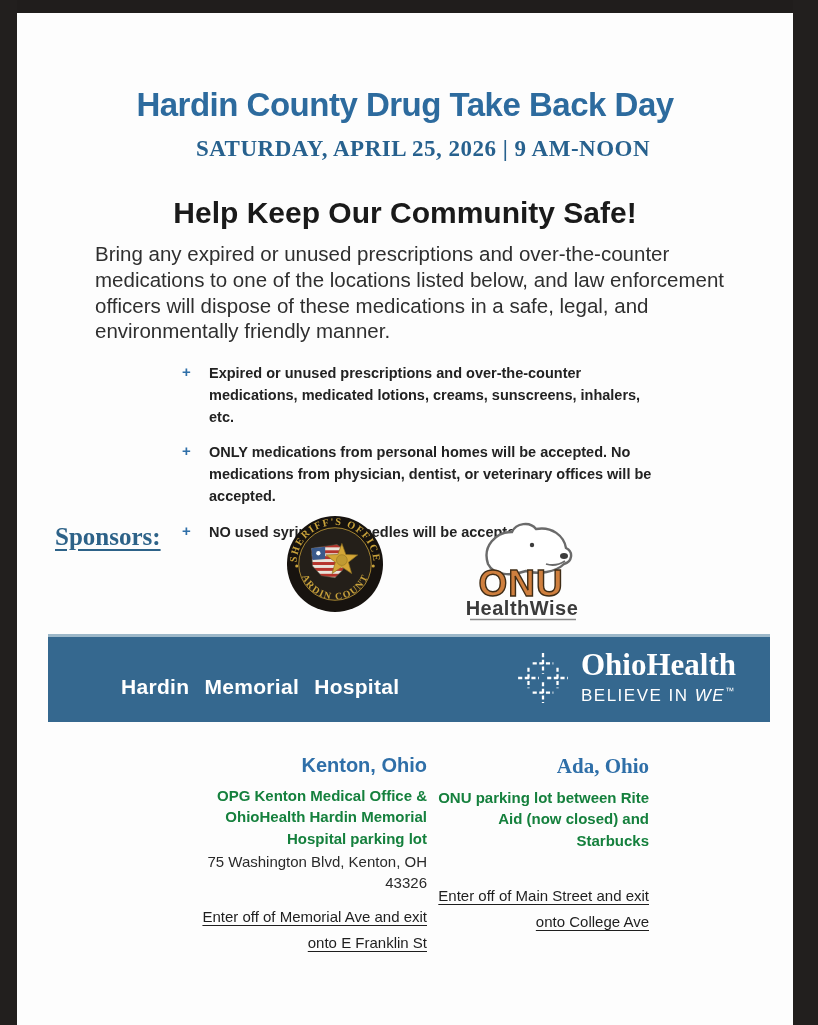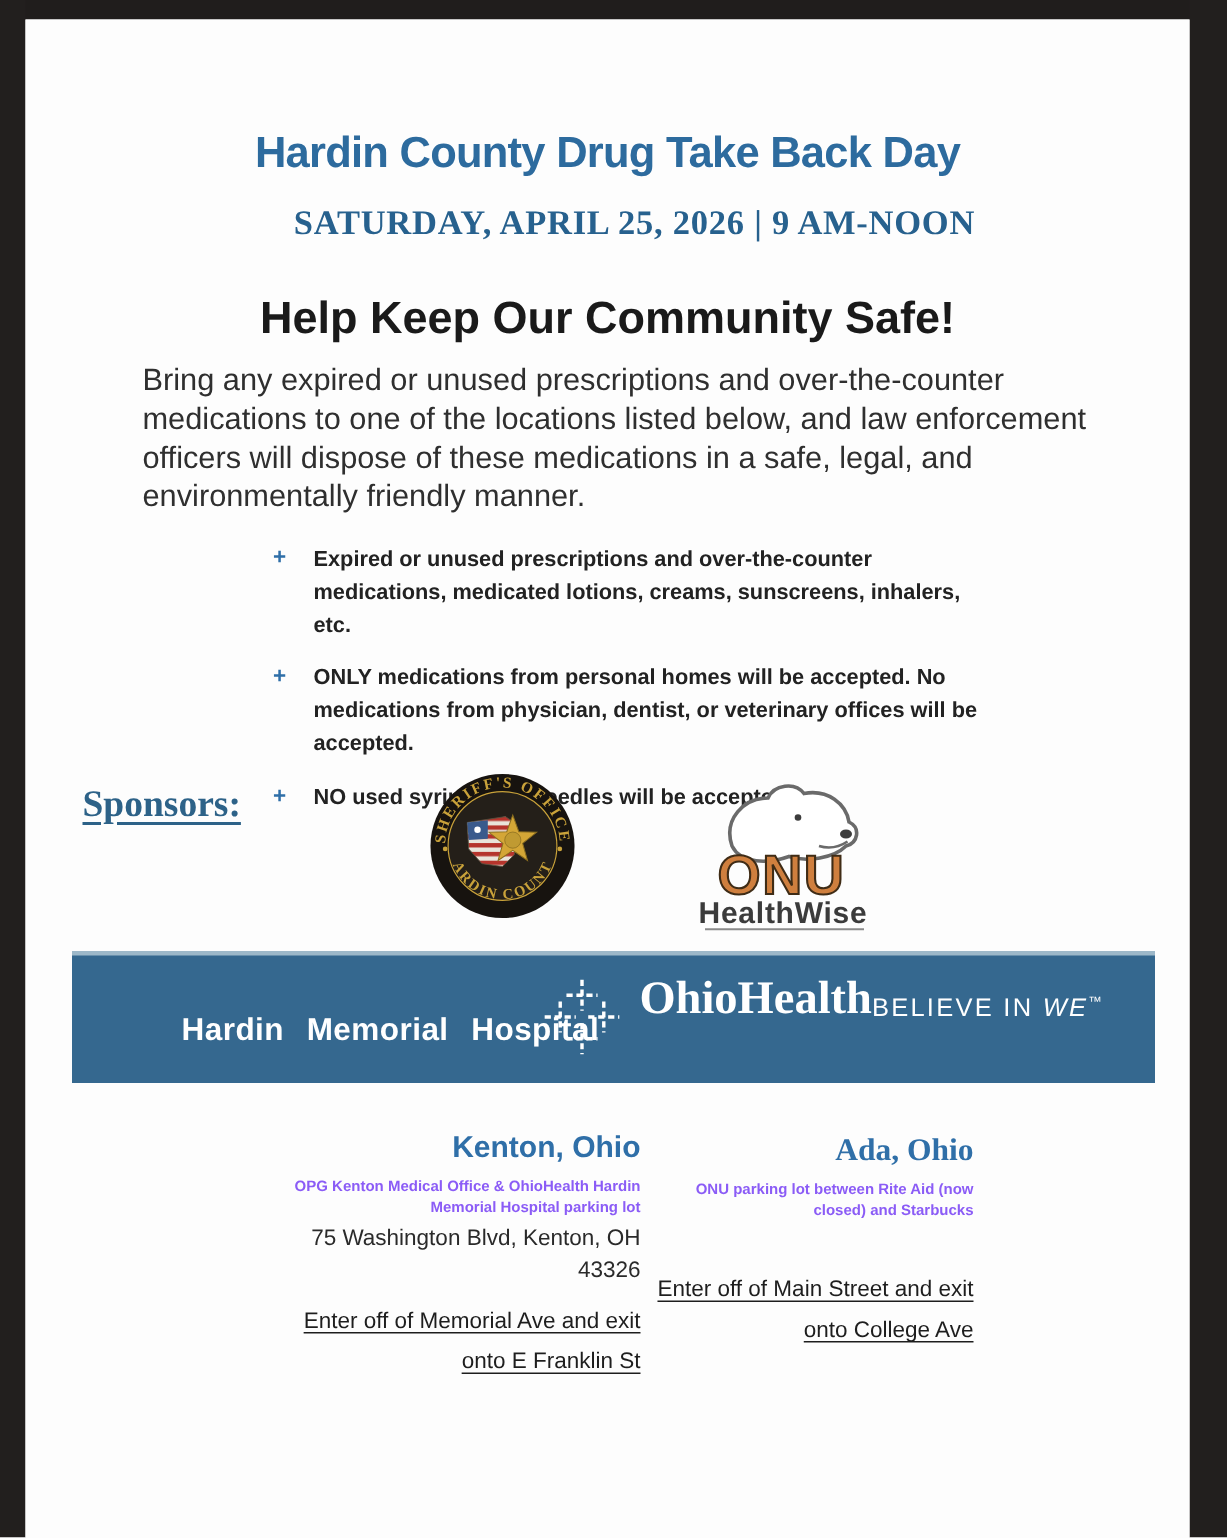--- a/index.html
+++ b/index.html
@@ -9,21 +9,21 @@
     font-family:"Liberation Sans",sans-serif;
     -webkit-font-smoothing:antialiased;
   }
   .frame-top{position:absolute;left:0;top:0;width:818px;height:13px;background:#201d1c;}
   .frame-left{position:absolute;left:0;top:0;width:17px;height:1025px;background:#221f1e;}
   .frame-right{position:absolute;right:0;top:0;width:25px;height:1025px;background:#221f1e;}
   .page{position:absolute;left:17px;top:13px;width:776px;height:1012px;background:#fdfdfd;}
 
   .title{
     position:absolute;left:0;top:73px;width:776px;text-align:center;
-    font-size:29px;font-weight:bold;color:#2d6b9e;letter-spacing:-0.5px;
+    font-size:33px;font-weight:bold;color:#2d6b9e;letter-spacing:-0.5px;
   }
   .subtitle{
     position:absolute;left:0;top:123px;width:812px;text-align:center;
     font-family:"Liberation Serif",serif;font-size:23px;font-weight:bold;
     color:#27618e;letter-spacing:0.5px;
   }
   .headline{
     position:absolute;left:0;top:183px;width:776px;text-align:center;
     font-size:30px;font-weight:bold;color:#1a1a1a;
   }
@@ -53,39 +53,39 @@
   .banner{
     position:absolute;left:31px;top:621px;width:722px;height:88px;
     background:#35688f;border-top:3px solid #9db8c9;box-sizing:border-box;
   }
   .hospital-name{
     position:absolute;left:32px;top:38px;
     color:#fff;font-size:21px;font-weight:bold;word-spacing:9px;letter-spacing:0.3px;margin-left:41px;
   }
   .oh-logo{position:absolute;right:34px;top:11px;display:flex;align-items:flex-start;}
   .oh-symbol{width:56px;height:56px;margin-right:10px;margin-top:2px;}
-  .oh-texts{display:flex;align-items:flex-end;}
+  .oh-texts{display:flex;flex-direction:column;}
   .oh-brand{
     font-family:"Liberation Serif",serif;font-weight:bold;font-size:31px;color:#fff;line-height:1.1;
   }
   .oh-tagline{
     font-size:17px;color:#ffffff;letter-spacing:1.5px;margin-top:4px;
   }
   .oh-tagline .we{font-style:italic;}
   .oh-tagline .tm{font-size:9px;vertical-align:super;}
 
   .locations{position:absolute;left:0;top:741px;width:776px;}
   .location{position:absolute;text-align:right;}
   .location.kenton{left:168px;width:242px;}
   .location.ada{left:412px;width:220px;}
   .city{
     font-size:20px;font-weight:bold;color:#2f6fa8;margin-bottom:8px;
   }
   .location.ada .city{font-family:"Liberation Serif",serif;font-size:21px;}
-  .venue{font-size:10px;font-weight:bold;color:#8b5cf6;line-height:1.42;}
+  .venue{font-size:15px;font-weight:bold;color:#15803d;line-height:1.42;}
   .address{font-size:15px;color:#2a2a2a;line-height:1.4;margin-top:2px;}
   .entry{
     font-size:15px;color:#1e1e1e;line-height:1.75;margin-top:11px;
     text-decoration:underline;text-underline-offset:3px;
   }
   .location.ada .entry{margin-top:32px;}
 </style>
 </head>
 <body>
 

